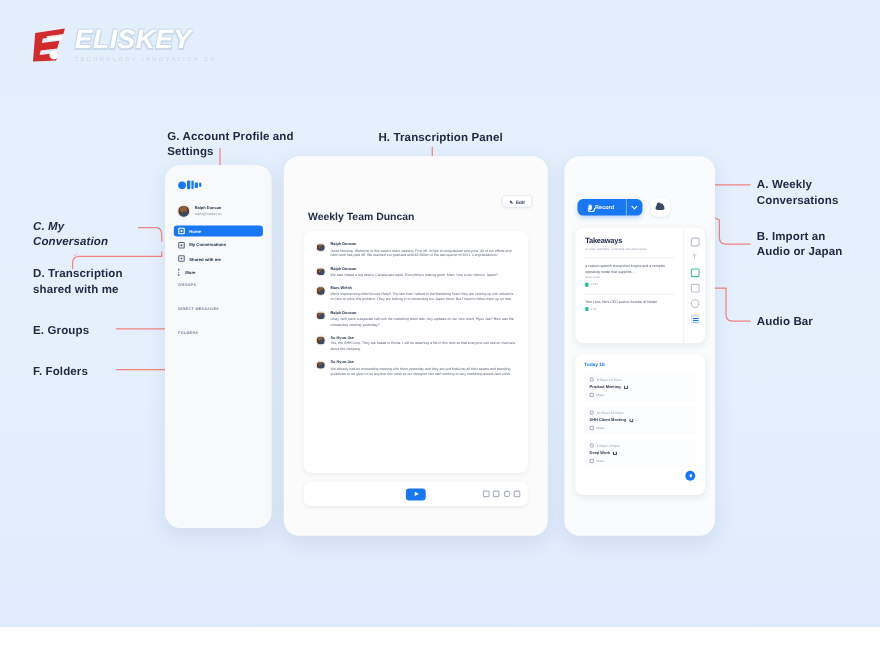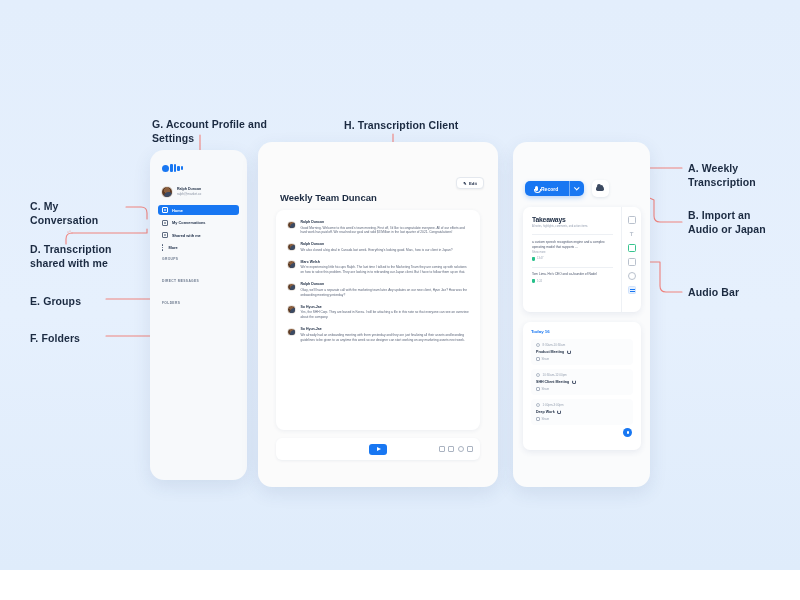--- a/index.html
+++ b/index.html
@@ -226,41 +226,54 @@
     background: #1877f2; border-radius: 50%; display:flex;align-items:center;justify-content:center;
   }
   .sc-badge-i { width:2px;height:3.6px;background:#fff;border-radius:1px; }
 </style>
 </head>
 <body>
 
 <div id="stage">
   <div class="bg-band"></div>
 
+  <div class="logo-wrap">
+    <div class="logo-mark">
+      <svg width="34" height="34" viewBox="0 0 34 34">
+        <path d="M4 6 L31 2 L29 9 L11 11 L10 15 L26 13 L24 20 L9 22 L8 26 L25 24 L23 31 L2 32 Z" fill="#d22b2b"></path>
+        <path d="M14 9 L30 7 L28 12 L16 13 Z" fill="#ffffff" opacity="0.9"></path>
+        <circle cx="21" cy="26" r="4" fill="#ffffff"></circle>
+      </svg>
+    </div>
+    <div class="logo-text-block">
+      <div class="logo-word">ELISKEY</div>
+      <div class="logo-sub">TECHNOLOGY INNOVATION CO</div>
+    </div>
+  </div>
 
   <div class="callout" style="left:152px; top:117px; width:120px;">
     <div>G. Account Profile and</div>
     <div>Settings</div>
   </div>
-  <div class="callout" style="left:344px; top:118px;">H. Transcription Client</div>
-
-  <div class="callout" style="left:30px; top:199px;">
+  <div class="callout" style="left:344px; top:118px;">H. Transcription Panel</div>
+
+  <div class="callout" style="left:30px; top:199px;font-style:italic;">
     <div>C. My</div>
     <div>Conversation</div>
   </div>
   <div class="callout" style="left:30px; top:242px;">
     <div>D. Transcription</div>
     <div>shared with me</div>
   </div>
   <div class="callout" style="left:30px; top:294px;">E. Groups</div>
   <div class="callout" style="left:30px; top:331px;">F. Folders</div>
 
   <div class="callout" style="left:688px; top:161px;">
     <div>A. Weekly</div>
-    <div>Transcription</div>
+    <div>Conversations</div>
   </div>
   <div class="callout" style="left:688px; top:208px;">
     <div>B. Import an</div>
     <div>Audio or Japan</div>
   </div>
   <div class="callout" style="left:688px; top:285px;">Audio Bar</div>
 
   <svg width="800" height="600" style="position:absolute;left:0;top:0;pointer-events:none;">
     <g stroke="#f0837e" stroke-width="1.1" fill="none" stroke-linecap="round" stroke-linejoin="round">
 

